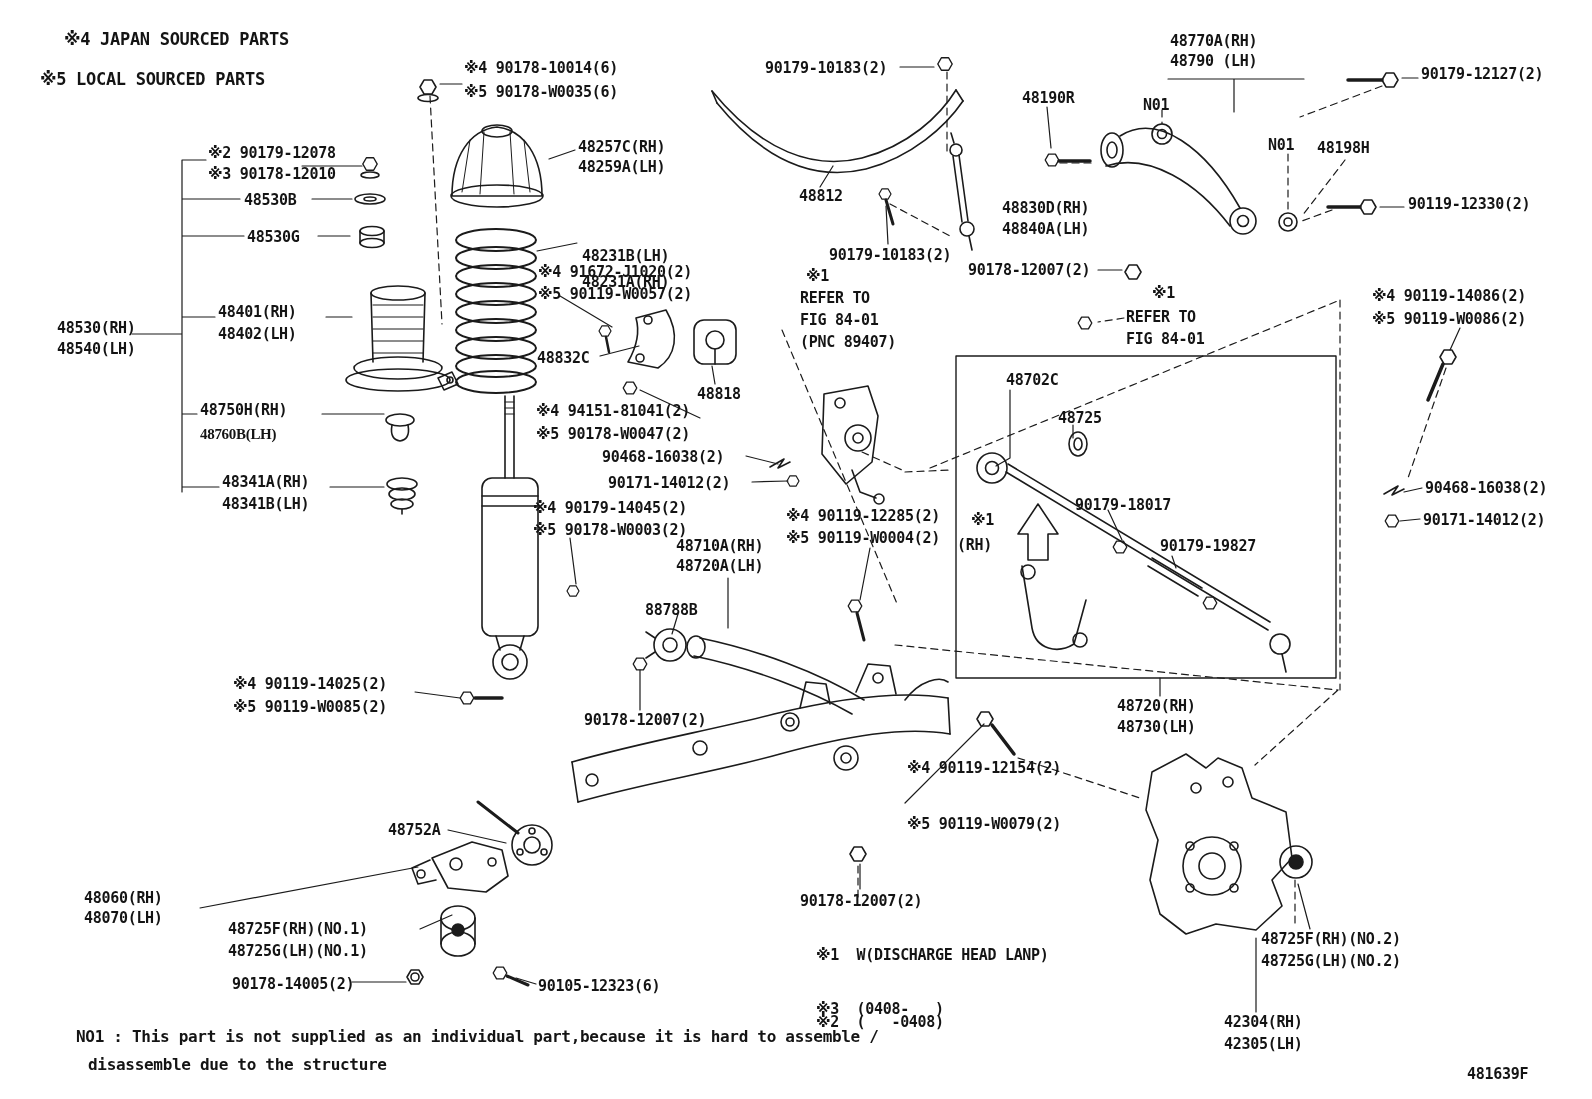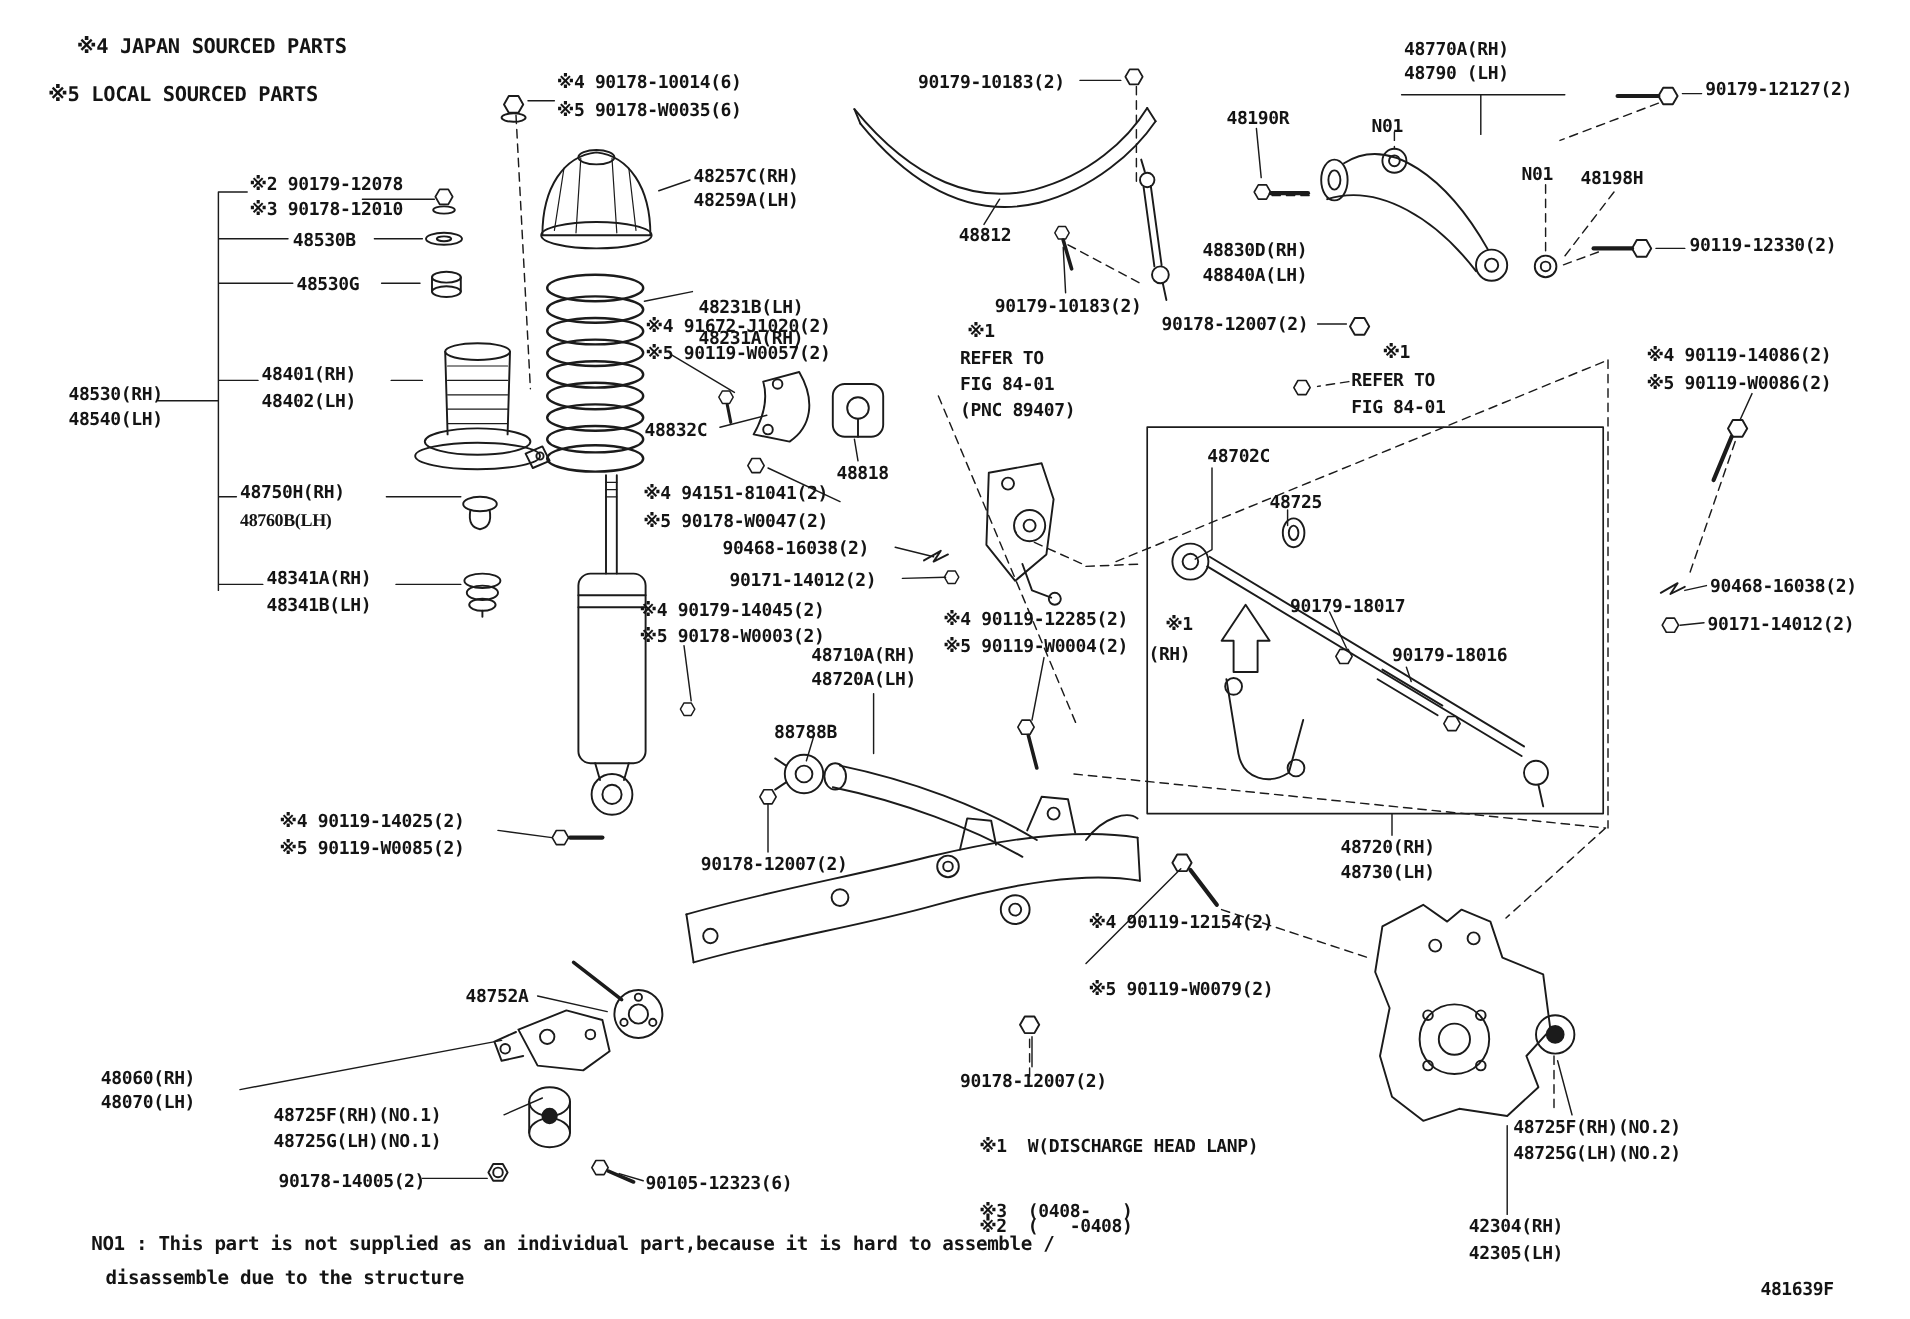--- a/index.html
+++ b/index.html
@@ -334,21 +334,21 @@
       <div class="label" style="left: 222px; top: 496px;">48341B(LH)</div>
       <div class="label" style="left: 533px; top: 500px;">※4 90179-14045(2)</div>
       <div class="label" style="left: 533px; top: 522px;">※5 90178-W0003(2)</div>
       <div class="label" style="left: 786px; top: 508px;">※4 90119-12285(2)</div>
       <div class="label" style="left: 786px; top: 530px;">※5 90119-W0004(2)</div>
       <div class="label" style="left: 971px; top: 512px;">※1</div>
       <div class="label" style="left: 957px; top: 537px;">(RH)</div>
       <div class="label" style="left: 1075px; top: 497px;">90179-18017</div>
       <div class="label" style="left: 676px; top: 538px;">48710A(RH)</div>
       <div class="label" style="left: 676px; top: 558px;">48720A(LH)</div>
-      <div class="label" style="left: 1160px; top: 538px;">90179-18016</div>
+      <div class="label" style="left: 1160px; top: 538px;">90179-19827</div>
       <div class="label" style="left: 645px; top: 602px;">88788B</div>
       <div class="label" style="left: 233px; top: 676px;">※4 90119-14025(2)</div>
       <div class="label" style="left: 233px; top: 699px;">※5 90119-W0085(2)</div>
       <div class="label" style="left: 584px; top: 712px;">90178-12007(2)</div>
       <div class="label" style="left: 1117px; top: 698px;">48720(RH)</div>
       <div class="label" style="left: 1117px; top: 719px;">48730(LH)</div>
       <div class="label" style="left: 907px; top: 760px;">※4 90119-12154(2)</div>
       <div class="label" style="left: 907px; top: 816px;">※5 90119-W0079(2)</div>
       <div class="label" style="left: 388px; top: 822px;">48752A</div>
       <div class="label" style="left: 800px; top: 893px;">90178-12007(2)</div>

